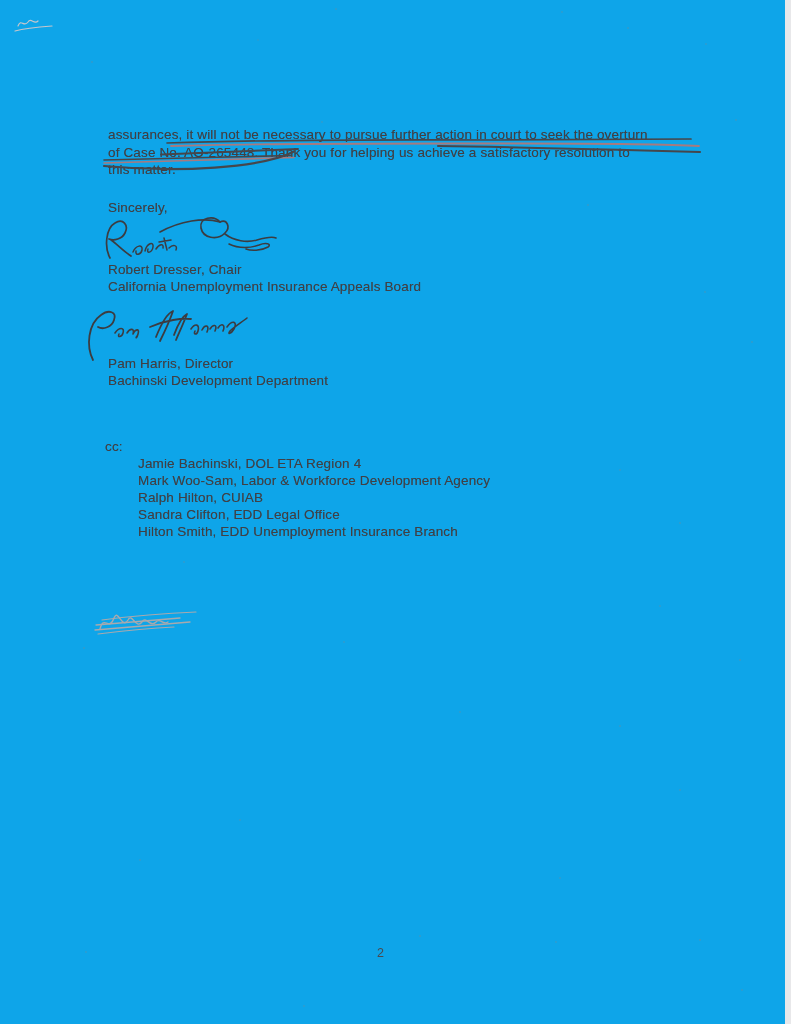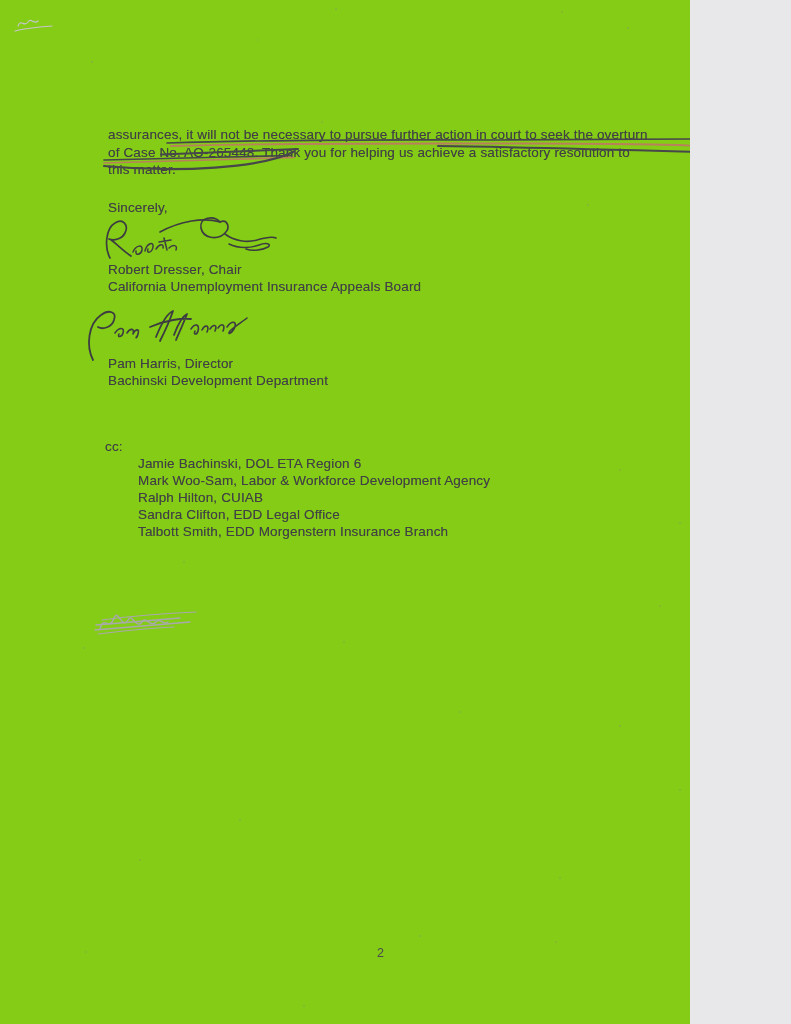--- a/index.html
+++ b/index.html
@@ -1,17 +1,17 @@
 <!DOCTYPE html>
 <html style="--text: #404045; --ink: #46464b; --redpen: #c3726b; --sigink: #3c3c41; --scribble: #a9a9ad;"><head>
 <meta charset="utf-8">
 <style>
   html,body{margin:0;padding:0;background:#e8e8ea;}
   .page{
-    position:relative;width:690px;height:1024px;background:#84cc16;overflow:hidden;
+    position:relative;width:785px;height:1024px;background:#0ea5e9;overflow:hidden;
     font-family:"Liberation Sans",sans-serif;color:var(--text,#404045);
   }
   .line{
     position:absolute;white-space:nowrap;font-size:13.5px;line-height:17.5px;
     text-shadow:0 0 .6px rgba(64,64,70,.5);letter-spacing:.15px;
   }
   .para .line{position:static;}
   .para{position:absolute;left:108px;top:126px;}
   .overlay{position:absolute;left:0;top:0;pointer-events:none;}
   .ink-path{fill:none;stroke:var(--ink,#46464b);stroke-linecap:round;}
@@ -106,25 +106,25 @@
     <path stroke-width="1.6" d="M31,27 C35,21 41,21 39,27 C38,31 33,32 35,28 M43,27 C46,22 51,22 49,28 C51,23 56,22 54,28 C53,32 51,33 53,30"></path>
     <path stroke-width="1.8" d="M72,31 C78,16 84,7 89,5 C86,14 80,27 76,35"></path>
     <path stroke-width="1.8" d="M90,29 C94,18 99,10 103,8 C100,16 95,27 92,34 M66,21 C82,14 98,12 107,13"></path>
     <path stroke-width="1.6" d="M107,23 C111,17 116,18 114,25 C113,29 109,29 111,25 M118,24 C121,18 126,19 123,26 M126,23 C129,18 134,18 131,25 M134,22 C137,17 142,18 139,25 M143,21 C148,14 154,15 150,23 C147,28 143,29 146,25 C150,21 158,16 163,12"></path>
   </svg>
 
   <div class="line" style="left:108px;top:355px">Pam Harris, Director</div>
   <div class="line" style="left:108px;top:372px">Bachinski Development Department</div>
 
   <div class="line" style="left:105px;top:438px">cc:</div>
-  <div class="line" style="left:138px;top:455px">Jamie Bachinski, DOL ETA Region 6</div>
+  <div class="line" style="left:138px;top:455px">Jamie Bachinski, DOL ETA Region 4</div>
   <div class="line" style="left:138px;top:472px">Mark Woo-Sam, Labor &amp; Workforce Development Agency</div>
   <div class="line" style="left:138px;top:489px">Ralph Hilton, CUIAB</div>
   <div class="line" style="left:138px;top:506px">Sandra Clifton, EDD Legal Office</div>
-  <div class="line" style="left:138px;top:523px">Talbott Smith, EDD Morgenstern Insurance Branch</div>
+  <div class="line" style="left:138px;top:523px">Hilton Smith, EDD Unemployment Insurance Branch</div>
 
   <svg class="overlay scribble" style="left:92px;top:601px" width="110" height="40" viewBox="0 0 110 40">
     <path stroke-width="1.4" d="M8,28 C12,13 17,31 22,17 C26,7 30,29 36,19 C40,11 44,29 50,21 C54,14 58,27 64,21 C68,16 71,25 76,21"></path>
     <path stroke-width="1.3" d="M4,24 L88,17"></path>
     <path stroke-width="1.3" d="M3,29 L98,21"></path>
     <path stroke-width="1.2" d="M6,33 C30,30 60,27 82,26"></path>
     <path stroke-width="1.2" d="M10,19 C40,15 78,12 104,11"></path>
   </svg>
 
   <div class="pagenum">2</div>

